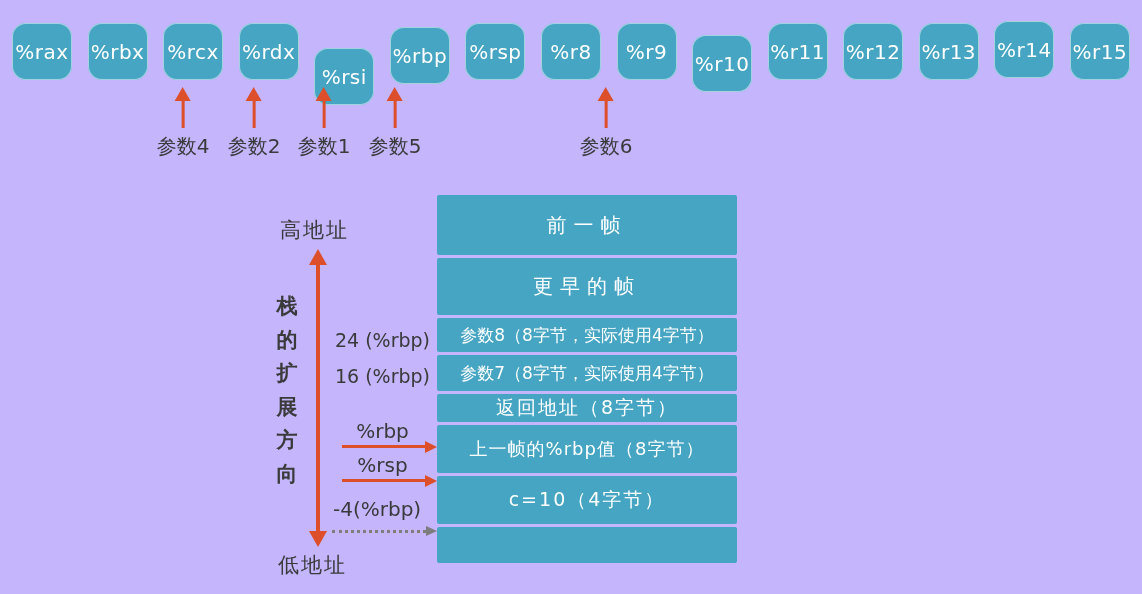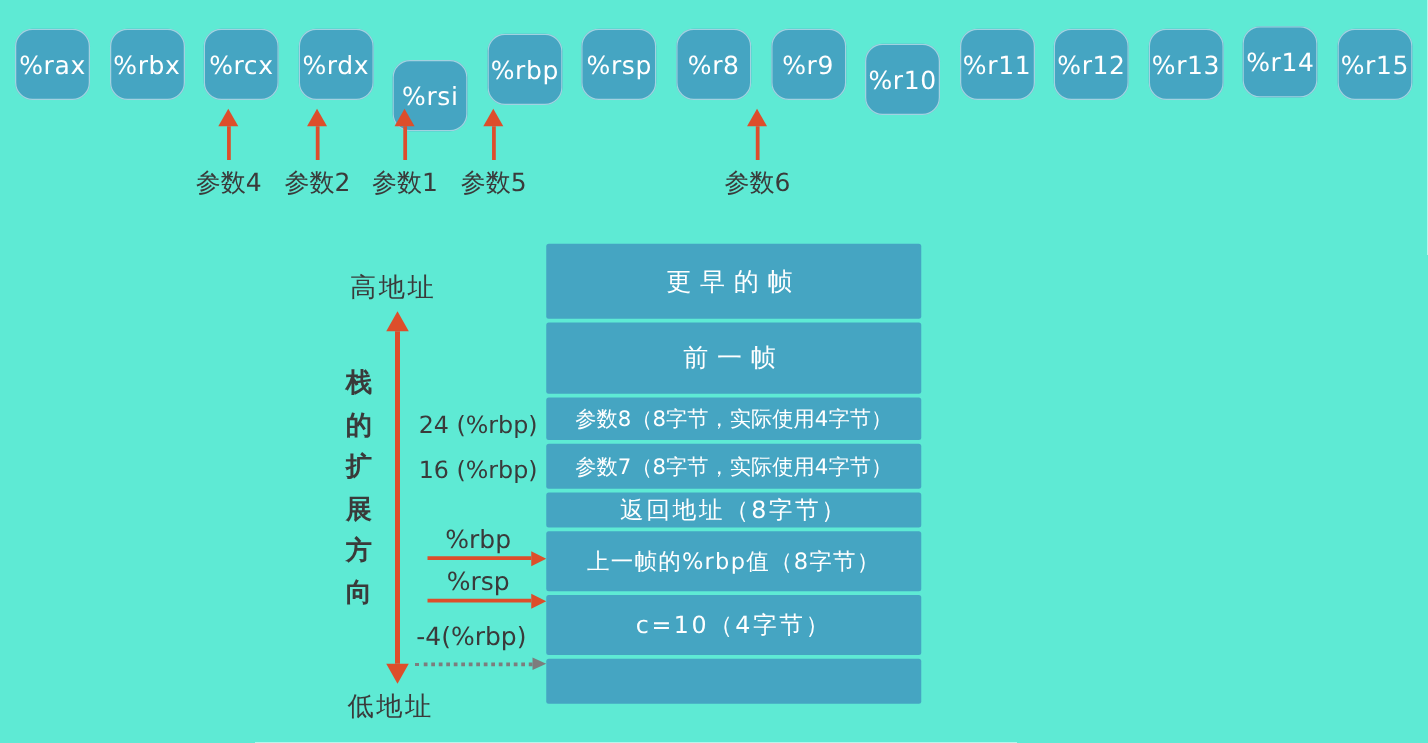--- a/index.html
+++ b/index.html
@@ -4,21 +4,21 @@
 <style>
   :root{
     --box-teal:#45a5c2;
     --arrow-red:#dd4e2b;
     --arrow-gray:#7d7d7d;
     --text-dark:#3a3a3a;
   }
   *{margin:0;padding:0;box-sizing:border-box;}
   html,body{background:#fff;}
   body{font-family:"DejaVu Sans","Liberation Sans",sans-serif;color:var(--text-dark);}
-  .canvas{position:relative;width:1142px;height:594px;background:#5eead4;overflow:hidden;}
+  .canvas{position:relative;width:1142px;height:594px;background:#c4b5fd;overflow:hidden;}
 
   
   .reg-row{position:absolute;left:12px;top:23px;width:1118px;display:flex;justify-content:space-between;align-items:flex-start;}
   .reg-box{width:60px;height:57px;background:var(--box-teal);border-radius:14px;display:flex;align-items:center;justify-content:center;flex:0 0 auto;box-shadow:0 0 0 1px rgba(255,255,255,.5) inset;}
   .reg-box:nth-child(5){margin-top:25px;}
   .reg-box:nth-child(6){margin-top:4px;}
   .reg-box:nth-child(10){margin-top:12px;}
   .reg-box:nth-child(14){margin-top:-2px;}
   .reg-label{color:#fff;font-size:20px;letter-spacing:.5px;}
 
@@ -172,25 +172,25 @@
       <div class="param">
         <span class="tri-up"></span>
         <span class="shaft"></span>
         <span class="param-label">参数6</span>
       </div>
     </div>
 
   <div class="stack">
 
       <div class="stack-row">
+        <span class="stack-row-label">前一帧</span>
+      </div>
+
+      <div class="stack-row">
         <span class="stack-row-label">更早的帧</span>
-      </div>
-
-      <div class="stack-row">
-        <span class="stack-row-label">前一帧</span>
       </div>
 
       <div class="stack-row">
         <span class="stack-row-label">参数8（8字节，实际使用4字节）</span>
       </div>
 
       <div class="stack-row">
         <span class="stack-row-label">参数7（8字节，实际使用4字节）</span>
       </div>
 

